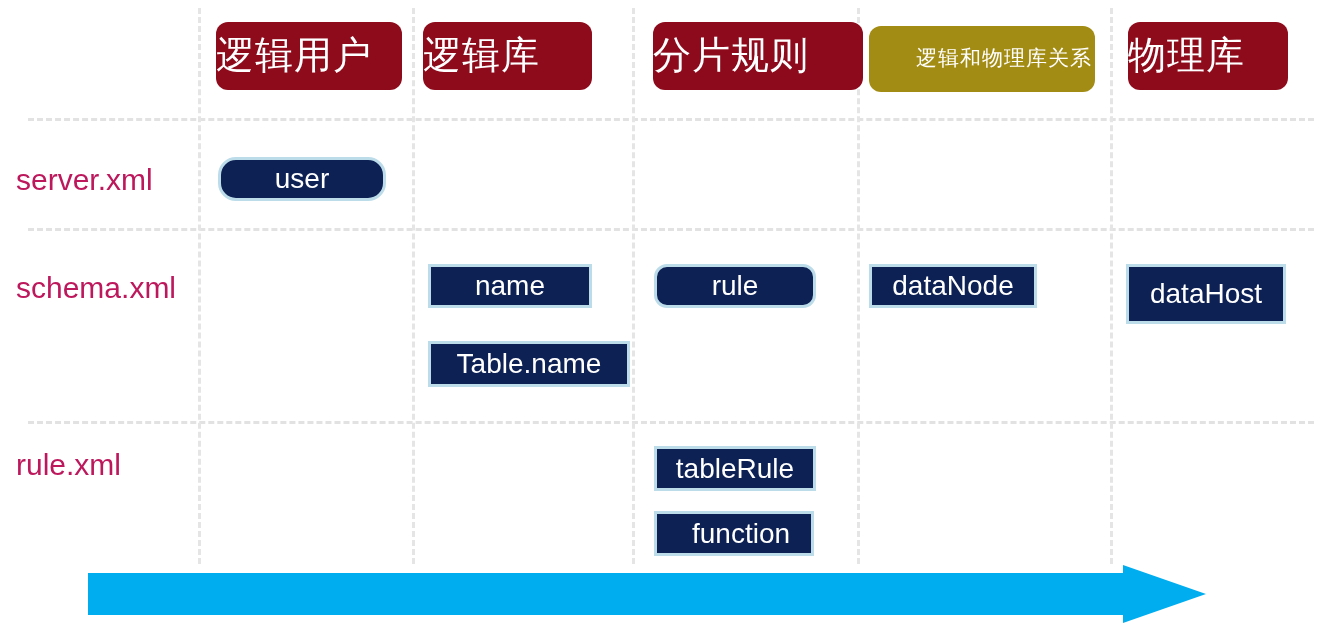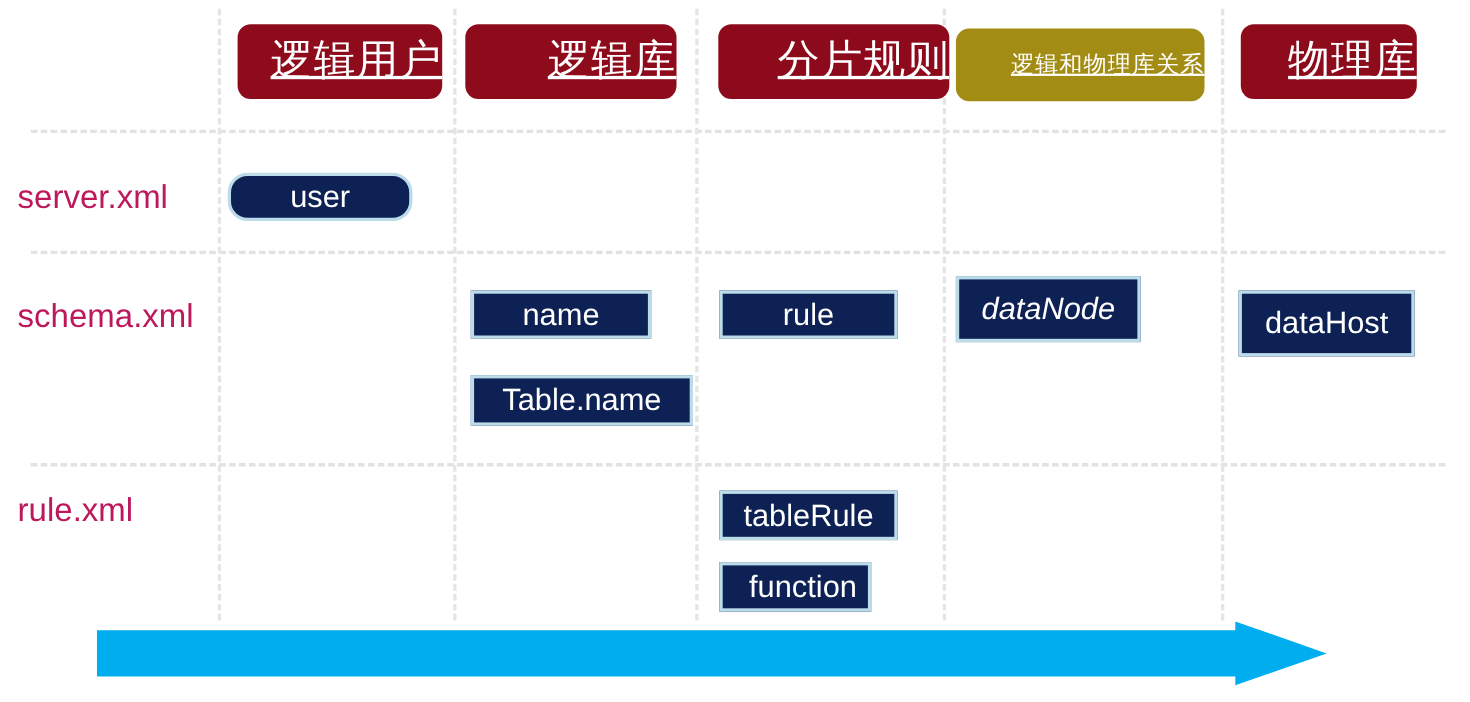--- a/index.html
+++ b/index.html
@@ -32,28 +32,27 @@
     width: 0;
     border-left: 3px dashed #e5e5e5;
   }
 
   
   .pill {
     position: absolute;
     border-radius: 12px;
     display: flex;
     align-items: center;
-    justify-content: flex-end;
+    justify-content: flex-start;
     color: #ffffff;
     font-family: "Liberation Serif", serif;
     letter-spacing: 1px;
     box-sizing: border-box;
     text-align: center;
     line-height: 1.1;
-    text-decoration: underline;
   }
   .pill.crimson { background: #8E0B1C; }
   .pill.crimson.deep { background: #8C0A1B; }
   .pill.olive   { background: #A38C14; }
 
   
   .rowlabel {
     position: absolute;
     color: #be185d;
     font-family: "Liberation Sans", sans-serif;
@@ -98,21 +97,21 @@
   <div class="vline" style="left:198px; height:556px;"></div>
   <div class="vline" style="left:412px; height:556px;"></div>
   <div class="vline" style="left:632px; height:556px;"></div>
   <div class="vline" style="left:857px; height:556px;"></div>
   <div class="vline" style="left:1110px; height:556px;"></div>
 
   <div class="pill crimson" style="left:216px; top:22px; width:186px; height:68px; font-size:38px;">
     <span>逻辑用户</span>
   </div>
 
-  <div class="pill crimson" style="left:423px; top:22px; width:192px; height:68px; font-size:38px;">
+  <div class="pill crimson" style="left:423px; top:22px; width:169px; height:68px; font-size:38px;">
     <span>逻辑库</span>
   </div>
 
   <div class="pill crimson deep" style="left:653px; top:22px; width:210px; height:68px; font-size:38px;">
     <span>分片规则</span>
   </div>
 
   <div class="pill olive" style="left:869px; top:26px; width:226px; height:66px; font-size:21px;padding-left:47px;">
     <span>逻辑和物理库关系</span>
   </div>
@@ -126,49 +125,49 @@
   </div>
 
   <div class="rowlabel" style="left:16px; top:271px;">
     <span>schema.xml</span>
   </div>
 
   <div class="rowlabel" style="left:16px; top:448px;">
     <span>rule.xml</span>
   </div>
 
-  <div class="chip" style="left:207px; top:157px; width:168px; height:44px;border-radius:18px;">
+  <div class="chip" style="left:218px; top:157px; width:168px; height:44px;border-radius:18px;">
     <span>user</span>
   </div>
 
   <div class="chip" style="left:428px; top:341px; width:202px; height:46px;">
     <span>Table.name</span>
   </div>
 
   <div class="chip" style="left:428px; top:264px; width:164px; height:44px;">
     <span>name</span>
   </div>
 
-  <div class="chip" style="left:654px; top:264px; width:162px; height:44px;">
+  <div class="chip" style="left:654px; top:264px; width:162px; height:44px;border-radius:13px;">
     <span>rule</span>
   </div>
 
-  <div class="chip" style="left:869px; top:251px; width:168px; height:60px;font-style:italic;">
+  <div class="chip" style="left:869px; top:264px; width:168px; height:44px;">
     <span>dataNode</span>
   </div>
 
   <div class="chip" style="left:1126px; top:264px; width:160px; height:60px;">
     <span>dataHost</span>
   </div>
 
   <div class="chip" style="left:654px; top:446px; width:162px; height:45px;">
     <span>tableRule</span>
   </div>
 
-  <div class="chip" style="left:654px; top:511px; width:138px; height:45px;padding-left:14px;">
+  <div class="chip" style="left:654px; top:511px; width:160px; height:45px;padding-left:14px;">
     <span>function</span>
   </div>
 
   <div class="arrow-wrap">
     <svg width="1120" height="60" viewBox="0 0 1120 60" xmlns="http://www.w3.org/2000/svg">
       <polygon points="0,8 1035,8 1035,0 1118,29 1035,58 1035,50 0,50" fill="#00AEEF"></polygon>
     </svg>
   </div>
 
 </div>

